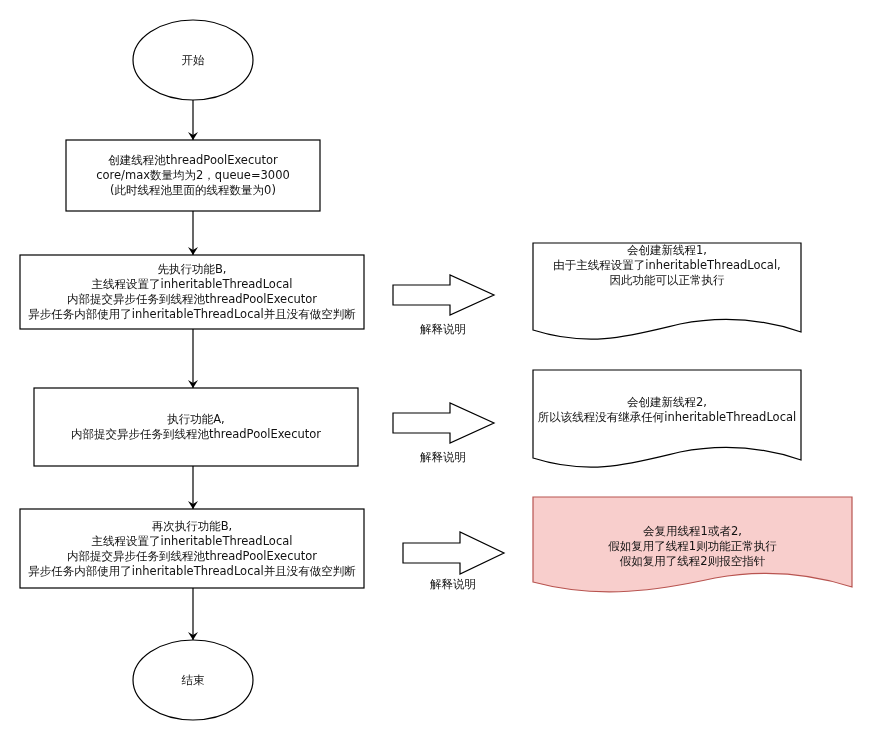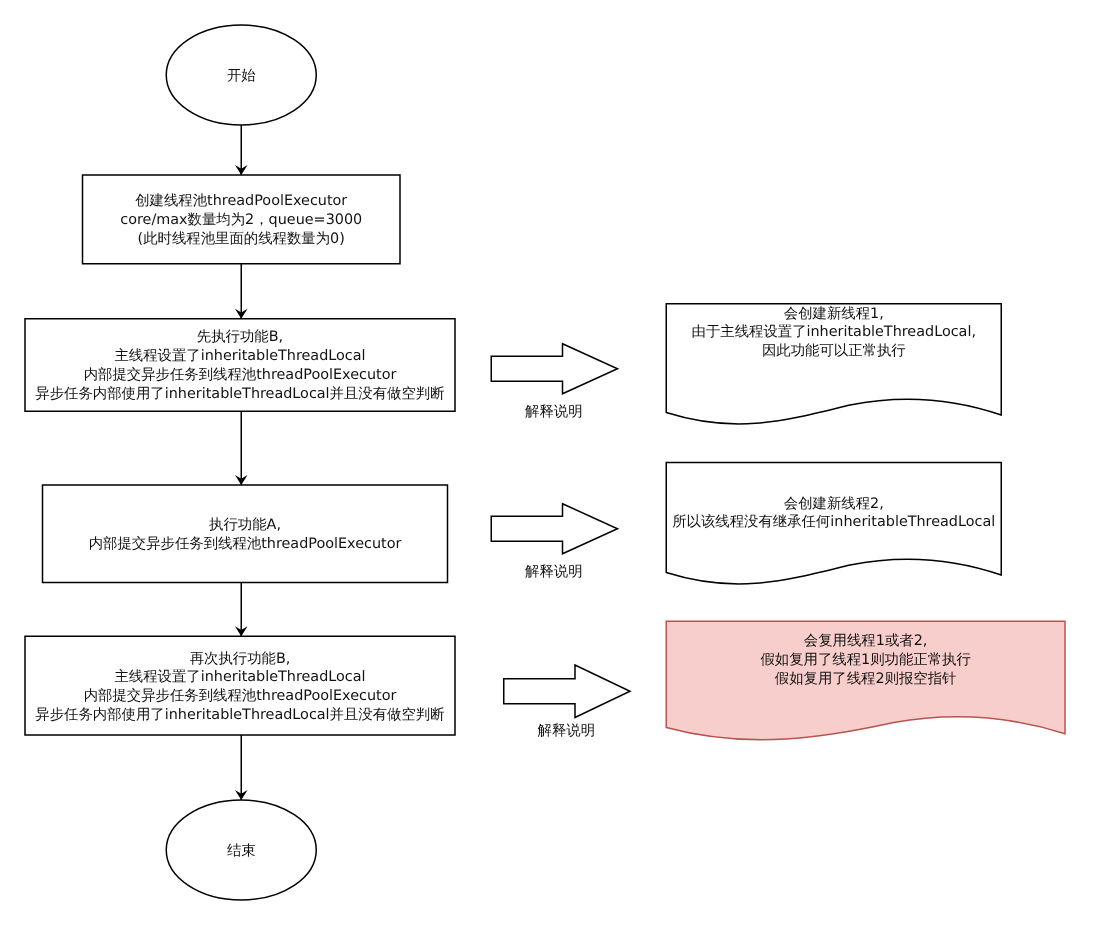--- a/index.html
+++ b/index.html
@@ -84,17 +84,17 @@
 
 <div class="label" style="left:533px;top:243px;width:268px;height:70px;justify-content:flex-start;padding-top:0;">
   <span>会创建新线程1,</span>
   <span>由于主线程设置了inheritableThreadLocal,</span>
   <span>因此功能可以正常执行</span>
 </div>
 <div class="label" style="left:533px;top:370px;width:268px;height:60px;justify-content:flex-start;padding-top:25px;">
   <span>会创建新线程2,</span>
   <span>所以该线程没有继承任何inheritableThreadLocal</span>
 </div>
-<div class="label" style="left:533px;top:497px;width:319px;height:60px;justify-content:flex-start;padding-top:8px;">
+<div class="label" style="left:533px;top:497px;width:319px;height:60px;justify-content:flex-start;padding-top:27px;">
   <span>会复用线程1或者2,</span>
   <span>假如复用了线程1则功能正常执行</span>
   <span>假如复用了线程2则报空指针</span>
 </div>
 
 </body></html>

